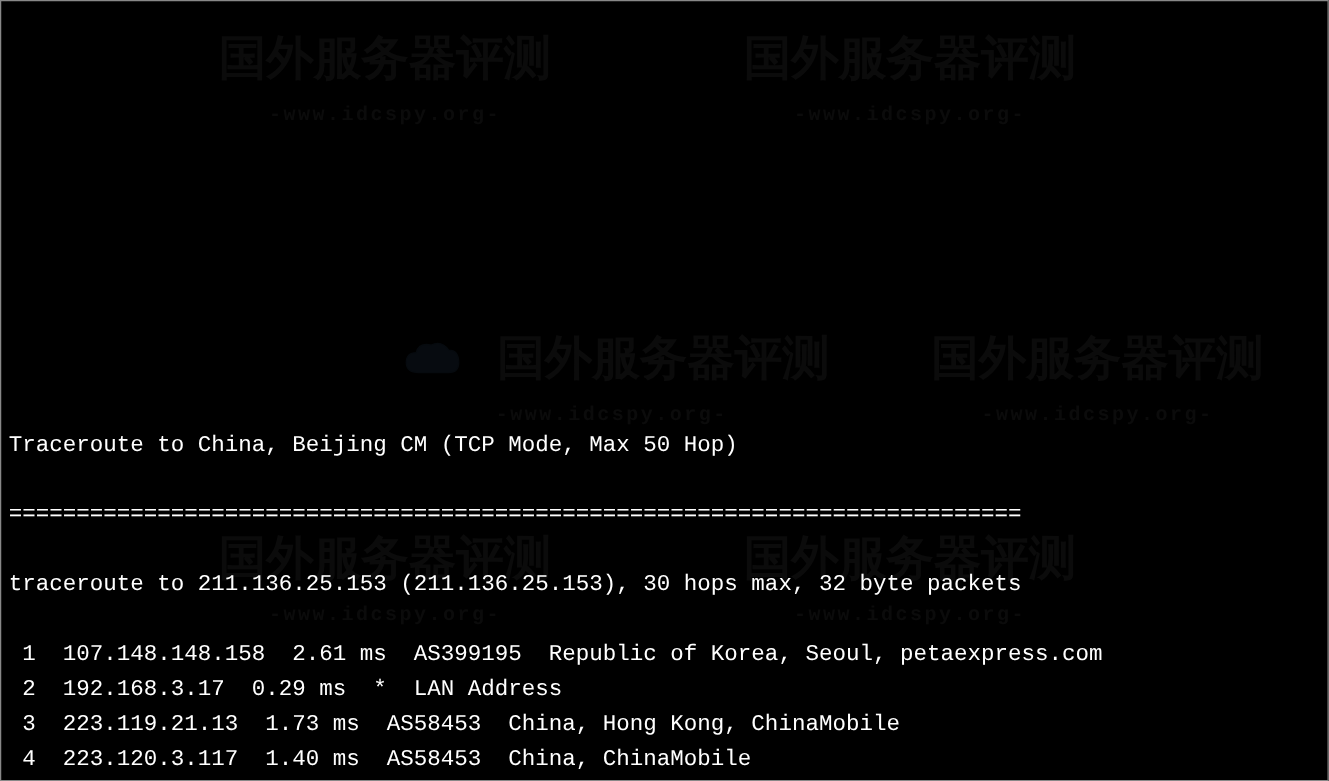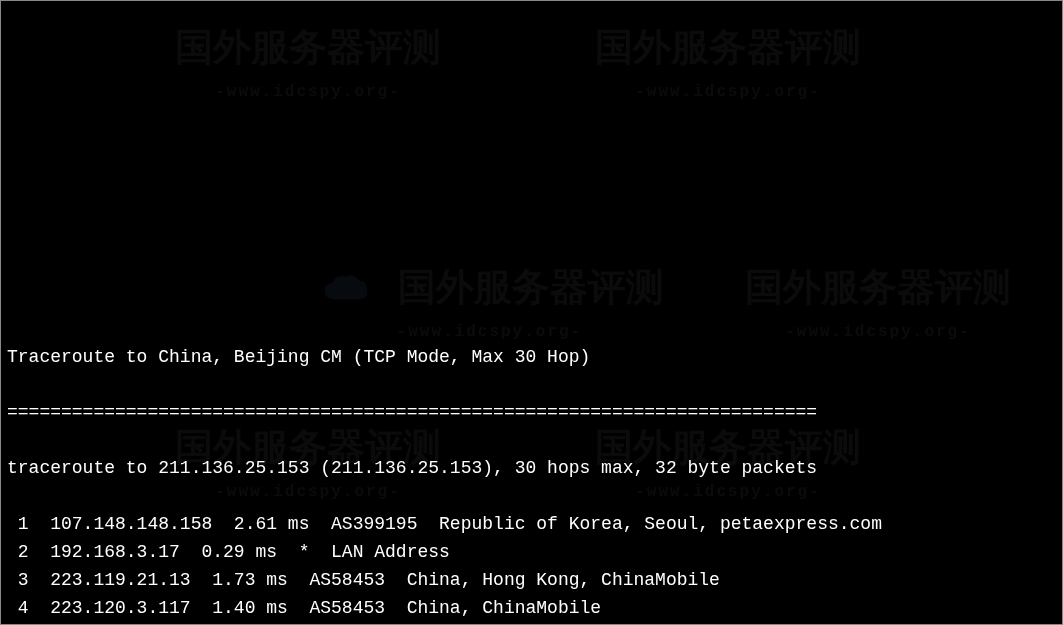--- a/index.html
+++ b/index.html
@@ -77,20 +77,20 @@
 <div class="watermark" style="left:130px; top:420px;">
   <span>国外服务器评测</span>
   <span class="wm-sub">-www.idcspy.org-</span>
 </div>
 <div class="watermark" style="left:550px; top:420px;">
   <span>国外服务器评测</span>
   <span class="wm-sub">-www.idcspy.org-</span>
 </div>
 
 <div class="terminal-content">
-<span class="terminal-line">Traceroute to China, Beijing CM (TCP Mode, Max 30 Hop)</span>
+<span class="terminal-line">Traceroute to China, Beijing CM (TCP Mode, Max 50 Hop)</span>
 <span class="terminal-line">===========================================================================</span>
 <span class="terminal-line">traceroute to 211.136.25.153 (211.136.25.153), 30 hops max, 32 byte packets</span>
 <div id="hops-container"><span class="terminal-line"> 1  107.148.148.158  2.61 ms  AS399195  Republic of Korea, Seoul, petaexpress.com</span><span class="terminal-line"> 2  192.168.3.17  0.29 ms  *  LAN Address</span><span class="terminal-line"> 3  223.119.21.13  1.73 ms  AS58453  China, Hong Kong, ChinaMobile</span><span class="terminal-line"> 4  223.120.3.117  1.40 ms  AS58453  China, ChinaMobile</span><span class="terminal-line"> 5  *</span></div>
 </div>
 
 
 
 
 </body></html>

